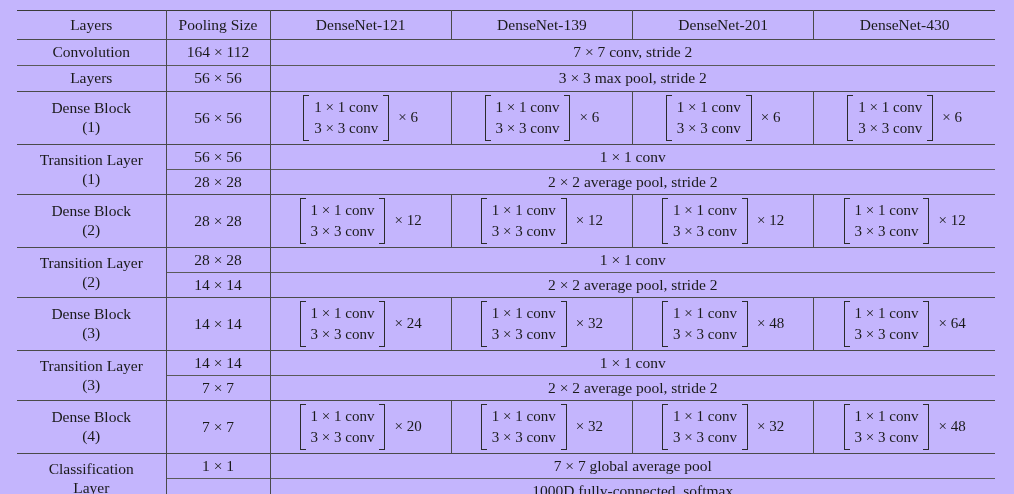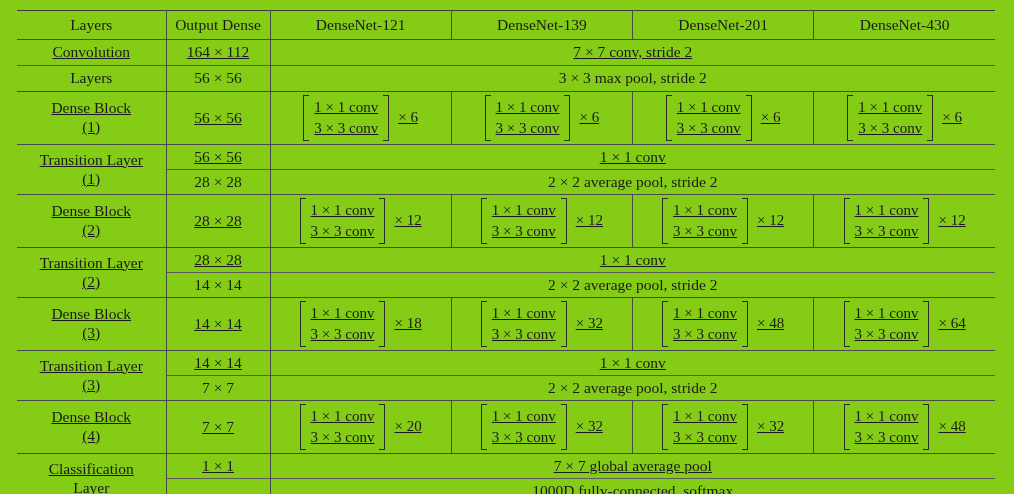--- a/index.html
+++ b/index.html
@@ -12,21 +12,21 @@
     height: 494px;
     font-family: "Liberation Serif", "DejaVu Serif", serif;
     color: #1a1a1a;
     overflow: hidden;
   }
 
   .sheet {
     position: relative;
     width: 1014px;
     height: 494px;
-    background: #84cc16;
+    background: #c4b5fd;
   }
 
   table.arch {
     position: absolute;
     left: 17px;
     top: 10px;
     width: 978px;
     border-collapse: collapse;
     table-layout: fixed;
     font-size: 15.5px;
@@ -42,21 +42,21 @@
     color: #1a1a1a;
   }
 
   
   col.c-layers      { width: 149px; }
   col.c-outsize     { width: 104px; }
   col.c-net         { width: 181.25px; }
 
   
   .rule-top    { border-top: 1.6px solid #3a3a3a; }
-  .rule-mid    { border-top: 1.1px solid #4a4a4a; text-decoration: underline; }
+  .rule-mid    { border-top: 1.1px solid #4a4a4a; }
   .rule-thin   { border-top: 0.9px solid #5a5a5a; }
   .rule-bottom { border-bottom: 1.9px solid #3a3a3a; }
 
   
   .vr-right { border-right: 1px solid #4a4a4a; }
 
   .hdr-cell { height: 28px; }
   .full-row-cell { height: 25px; }
   .sub-row-cell  { height: 24px; }
   .block-cell    { height: 52px; }
@@ -122,21 +122,21 @@
       <col class="c-outsize">
       <col class="c-net">
       <col class="c-net">
       <col class="c-net">
       <col class="c-net">
     </colgroup>
 
     <tbody>
         <tr>
       <th class="hdr-cell rule-top vr-right">Layers</th>
-      <th class="hdr-cell rule-top vr-right">Output Dense</th>
+      <th class="hdr-cell rule-top vr-right">Pooling Size</th>
       <th class="hdr-cell rule-top vr-right">DenseNet-121</th>
       <th class="hdr-cell rule-top vr-right">DenseNet-139</th>
       <th class="hdr-cell rule-top vr-right">DenseNet-201</th>
       <th class="hdr-cell rule-top">DenseNet-430</th>
     </tr>
 
     <tr>
       <td class="full-row-cell rule-mid vr-right layers-cell">Convolution</td>
       <td class="full-row-cell rule-mid vr-right">164 × 112</td>
       <td class="full-row-cell rule-mid" colspan="4">7 × 7 conv, stride 2</td>
@@ -267,21 +267,21 @@
         <span class="l1">Dense Block</span>
         <span class="l2">(3)</span>
       </td>
       <td class="block-cell rule-mid vr-right">14 × 14</td>
       <td class="block-cell rule-mid vr-right">
         <div class="blockspec">
           <span class="bracket">
             <span class="brow">1 × 1 conv</span>
             <span class="brow">3 × 3 conv</span>
           </span>
-          <span class="mult">× 18</span>
+          <span class="mult">× 24</span>
         </div>
       </td>
       <td class="block-cell rule-mid vr-right">
         <div class="blockspec">
           <span class="bracket">
             <span class="brow">1 × 1 conv</span>
             <span class="brow">3 × 3 conv</span>
           </span>
           <span class="mult">× 32</span>
         </div>

